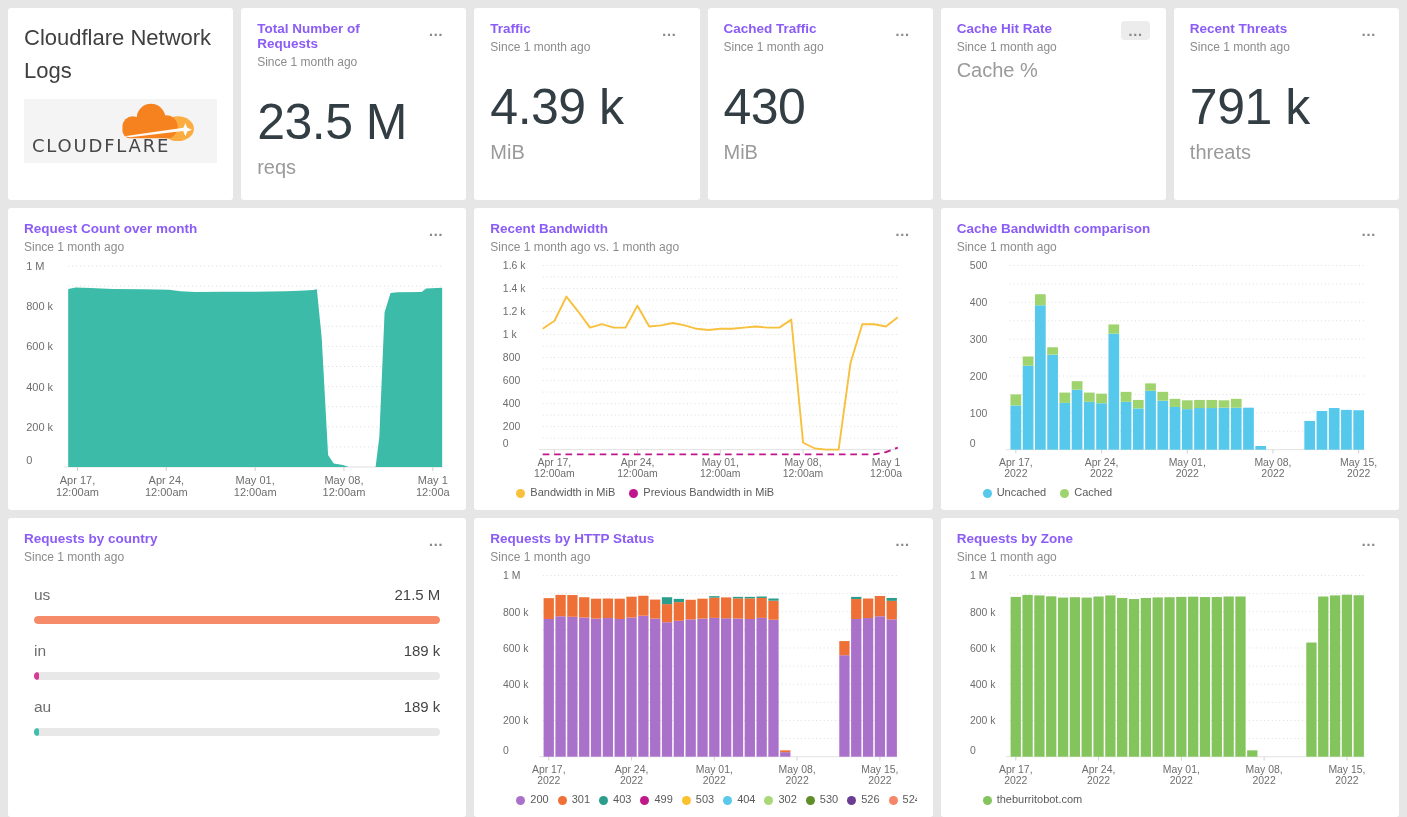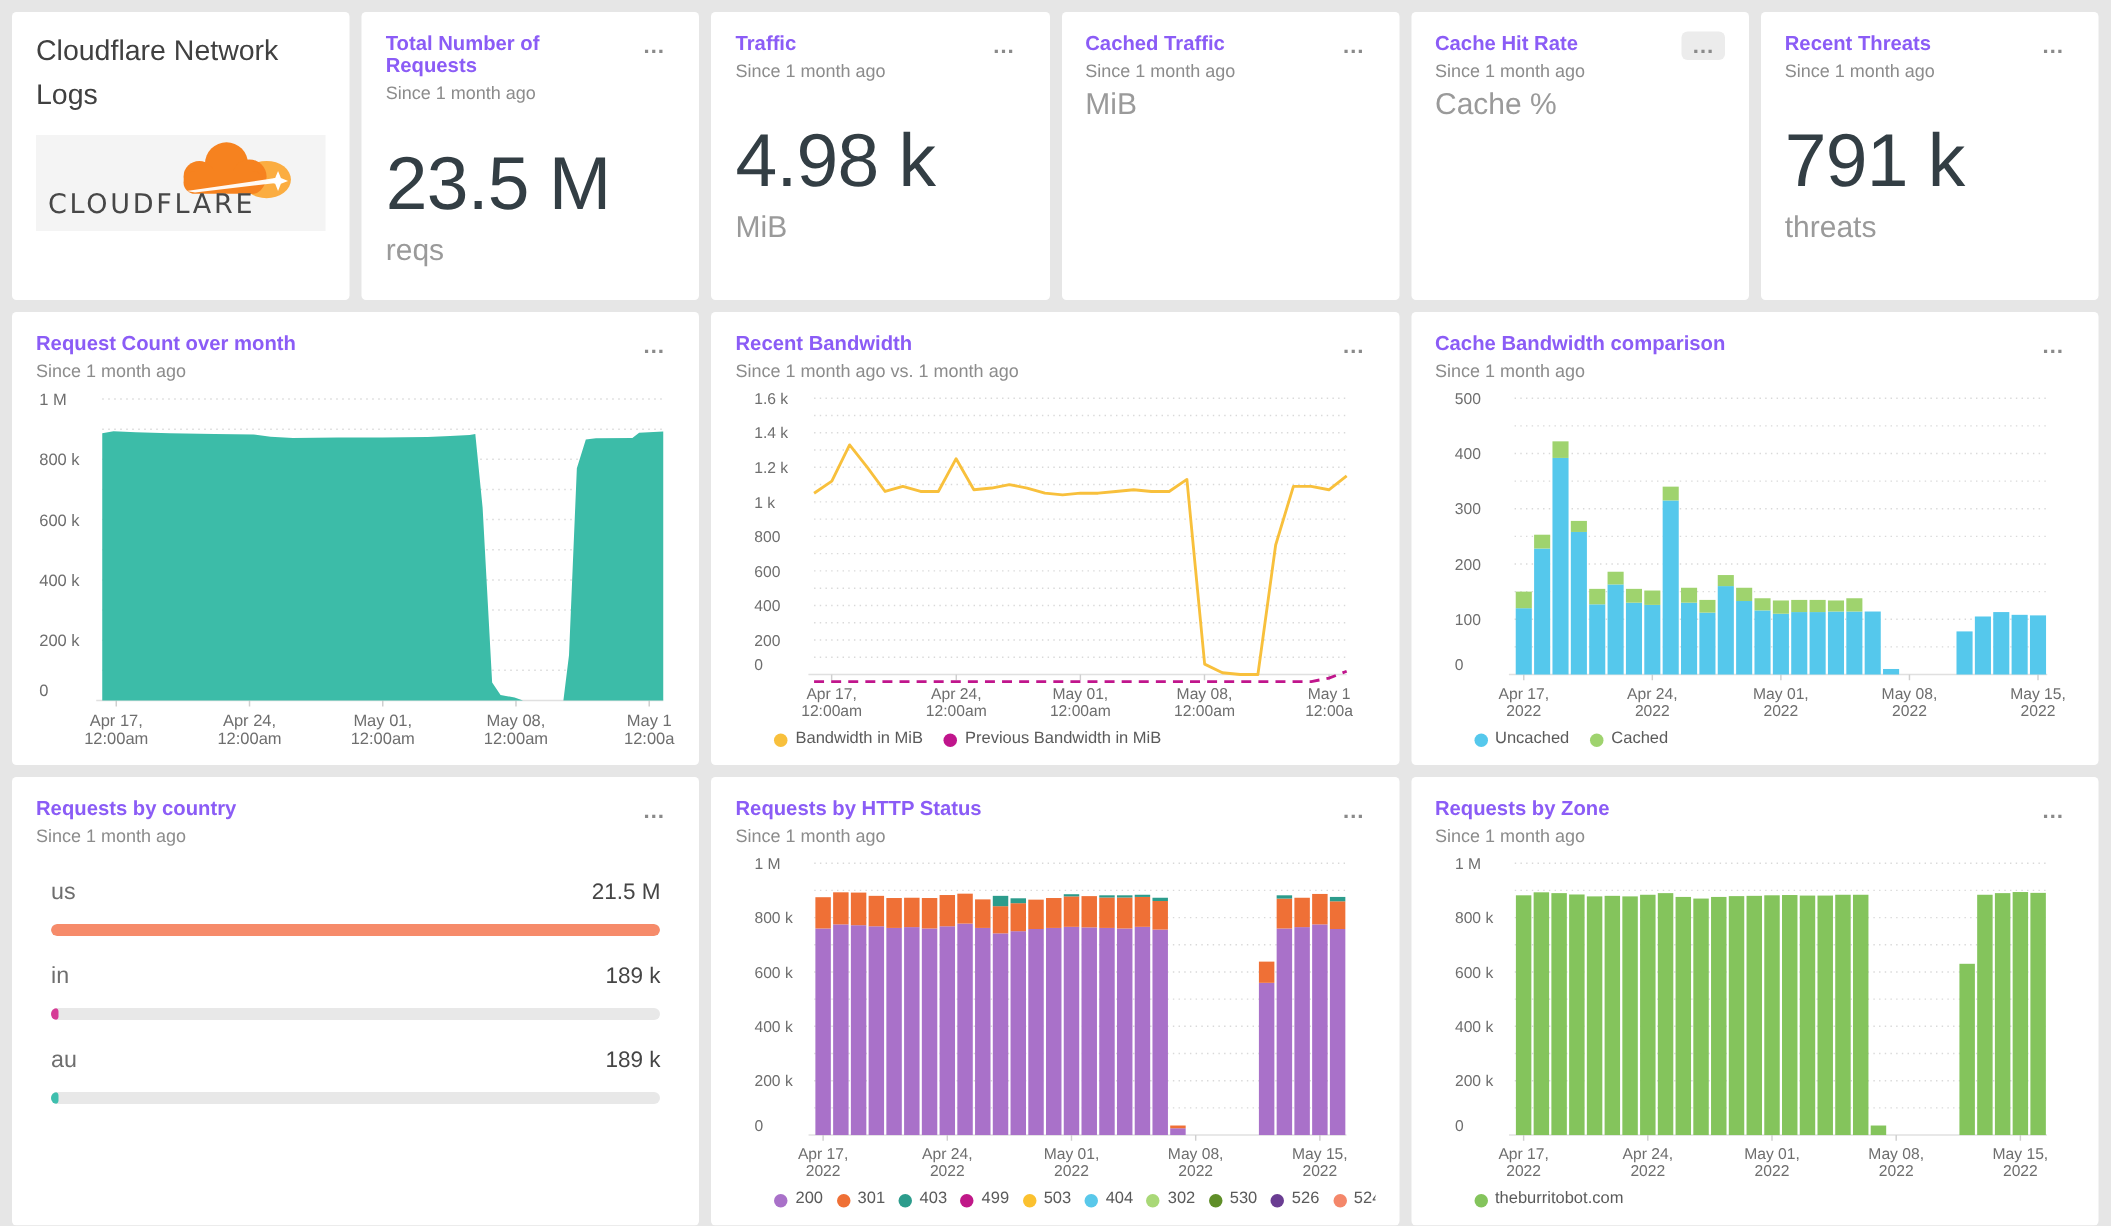--- a/index.html
+++ b/index.html
@@ -7,21 +7,21 @@
   .grid { width: 1407px; height: 817px; display: grid; grid-template-columns: repeat(6, 1fr); grid-template-rows: 192px 302px 299px; gap: 8px; padding: 8px 8px 0 8px; background: #e6e6e6; }
   .card { background: #fff; border-radius: 3px; padding: 13px 16px 10px 16px; position: relative; display: flex; flex-direction: column; overflow: hidden; }
   .span2 { grid-column: span 2; }
   .panel-head { display: flex; justify-content: space-between; align-items: flex-start; flex: 0 0 auto; }
   .p-title { font-size: 13.5px; font-weight: bold; color: #8b5cf6; }
   .p-sub { font-size: 12px; color: #8c8c8c; margin-top: 4px; }
   .menu { color: #8a8a8a; font-weight: bold; font-size: 15px; line-height: 9px; padding: 5px 7px; border-radius: 4px; cursor: pointer; user-select: none; }
   .menu.active { background: #ececec; }
   .stat-value { font-size: 50px; color: #333e44; margin-top: 24px; letter-spacing: -0.5px; }
   .stat-unit { font-size: 20px; color: #9a9a9a; margin-top: 5px; }
-  .big-title { font-size: 19px; color: #404040; line-height: 1.5; font-weight: normal; }
+  .big-title { font-size: 22px; color: #404040; line-height: 1.5; font-weight: normal; }
   .logo-box { margin-top: 12px; background: #f4f4f4; height: 64px; position: relative; flex: 0 0 auto; }
   .logo-cloud { position: absolute; right: 14px; top: 2px; width: 104px; height: 42px; }
   .logo-text { position: absolute; left: 8px; bottom: 7px; font-size: 18px; font-weight: normal; color: #474747; letter-spacing: 1.8px; font-family: "DejaVu Sans", sans-serif; }
   .chart-area { flex: 1 1 auto; min-height: 0; margin-top: 2px; }
   svg.chart { width: 100%; height: 100%; display: block; }
   .legend { flex: 0 0 auto; display: flex; align-items: center; gap: 14px; padding: 5px 2px 2px 26px; white-space: nowrap; overflow: hidden; }
   .legend.compact { gap: 9px; }
   .legend-item { display: flex; align-items: flex-end; gap: 5px; font-size: 11px; color: #5a5a5a; cursor: pointer; }
   .dot { width: 9px; height: 9px; border-radius: 50%; flex: 0 0 auto; }
   .country-rows { flex: 1 1 auto; margin-top: 8px; padding: 0 10px; }
@@ -67,32 +67,33 @@
   </div>
 
   <div class="card">
     <div class="panel-head">
       <div>
         <div class="p-title">Traffic</div>
         <div class="p-sub">Since 1 month ago</div>
       </div>
       <div class="menu">…</div>
     </div>
-    <div class="stat-value">4.98 k</div>
+    <div class="stat-value">4.39 k</div>
     <div class="stat-unit">MiB</div>
   </div>
 
   <div class="card">
     <div class="panel-head">
       <div>
         <div class="p-title">Cached Traffic</div>
         <div class="p-sub">Since 1 month ago</div>
       </div>
       <div class="menu">…</div>
     </div>
+    <div class="stat-value">430</div>
     <div class="stat-unit">MiB</div>
   </div>
 
   <div class="card">
     <div class="panel-head">
       <div>
         <div class="p-title">Cache Hit Rate</div>
         <div class="p-sub">Since 1 month ago</div>
       </div>
       <div class="menu active">…</div>

